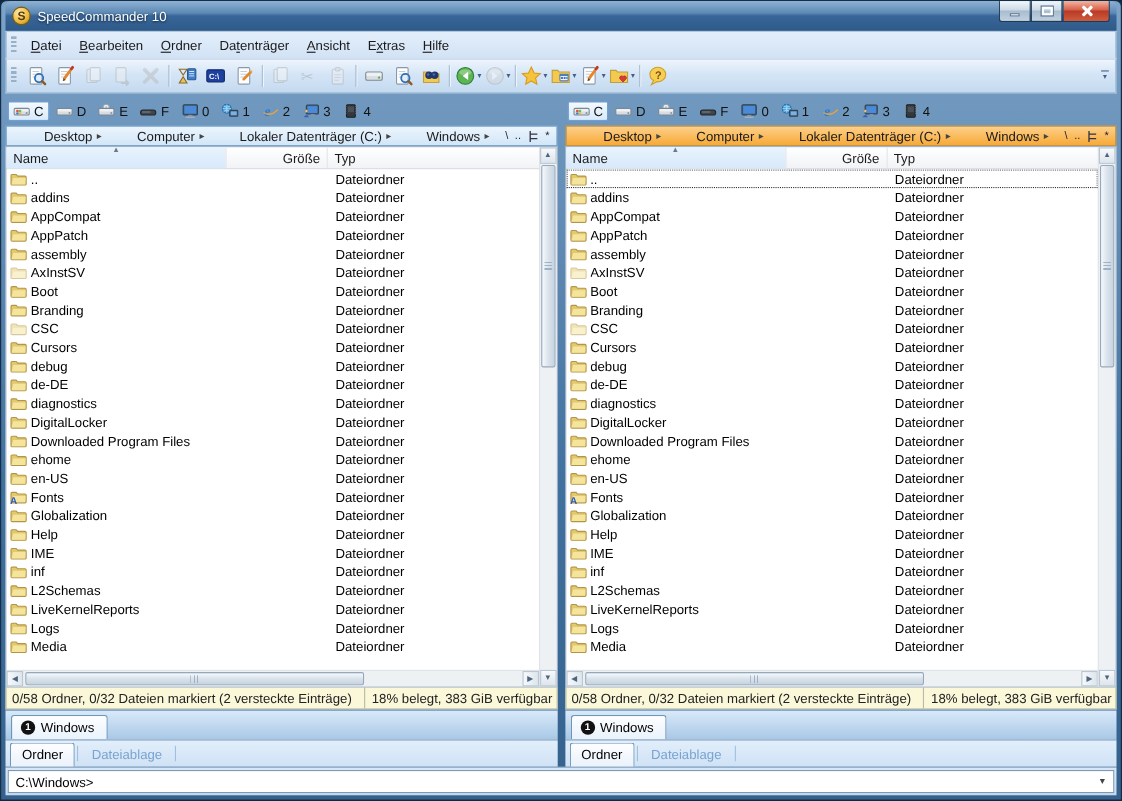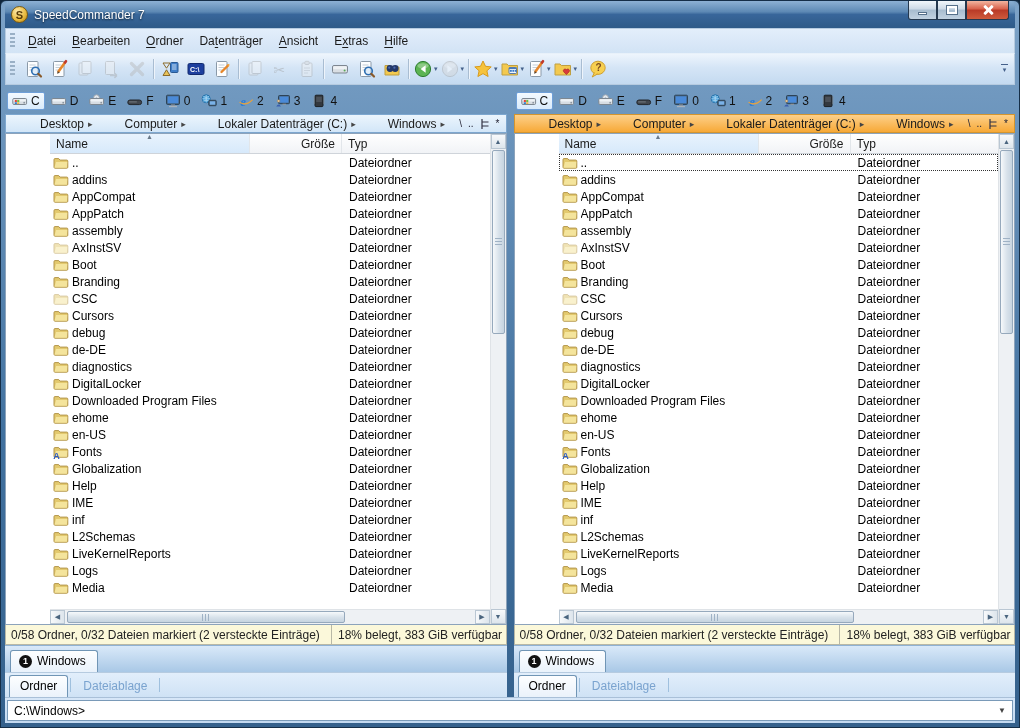--- a/index.html
+++ b/index.html
@@ -54,21 +54,21 @@
   .ditem.selected{border-color:#6f9fd8;background:linear-gradient(#f4faff,#d8eafb);}
   .crumbbar{height:19px;display:flex;align-items:center;border:1px solid #7da7cf;
       background:linear-gradient(180deg,#ecf5fd,#d2e6f8);font-size:12px;color:#1a1a1a;padding:0 3px;}
   .pane.active .crumbbar{background:linear-gradient(180deg,#fdd document,#fdd389);background:linear-gradient(180deg,#fdd08a,#f7a937);border-color:#d4952e;}
   .crumb{padding:1px 3px;margin-left:28px;}
   .csep{font-size:9px;color:#444;padding:0 1px;}
   .ctools{margin-left:auto;display:flex;align-items:center;gap:6px;padding-right:3px;}
   .ctool{font-size:10px;color:#223;display:flex;align-items:center;}
   
   .filebox{flex:1;display:flex;border:1px solid #8ca3bb;background:#fff;min-height:0;}
-  .listbody{flex:1;display:flex;flex-direction:column;min-width:0;padding-left:44px;}
+  .listbody{flex:1;display:flex;flex-direction:column;min-width:0;}
   .listhead{height:20px;display:flex;background:linear-gradient(180deg,#ffffff,#f1f3f6);border-bottom:1px solid #cfd4da;font-size:12px;color:#1a1a1a;}
   .hc{padding:2px 6px;border-right:1px solid #e2e6ea;position:relative;display:flex;align-items:center;}
   .hc.sorted{background:linear-gradient(180deg,#e8f3fd,#d7e9fb);}
   .sortarrow{position:absolute;top:-1px;left:50%;transform:translateX(-50%);font-size:7px;color:#6a7a8a;}
   .hc.r{justify-content:flex-end;}
   .rows{flex:1;overflow:hidden;background:#fff;}
   .row{height:17px;display:flex;align-items:center;font-size:12px;color:#000;}
   .row.focus{outline:1px dotted #333;outline-offset:-1px;}
   .cicon{width:22px;display:flex;justify-content:center;flex:none;}
   .cname{width:178px;flex:none;white-space:nowrap;overflow:hidden;}
@@ -109,21 +109,21 @@
   .cmdrow{height:26px;background:linear-gradient(180deg,#d7e7f8,#c3d9f0);display:flex;align-items:center;padding:2px 2px;border-top:1px solid #a9c0d8;}
   .cmdinput{flex:1;height:21px;background:#fff;border:1px solid #7a9ab8;display:flex;align-items:center;padding:0 6px;font-size:12px;color:#000;}
   .cmddd{margin-left:auto;font-size:8px;color:#444;}
 </style>
 </head>
 <body>
 
 <div class="win">
   <div class="titlebar">
     <span class="appicon">S</span>
-    <span class="title">SpeedCommander 7</span>
+    <span class="title">SpeedCommander 10</span>
     <div class="winbtns">
       <div class="wb min">
           <span class="g-min"></span>
         </div>
       <div class="wb max">
           <span class="g-max"></span>
         </div>
       <div class="wb close">
           <span class="g-x"></span>
         </div>

